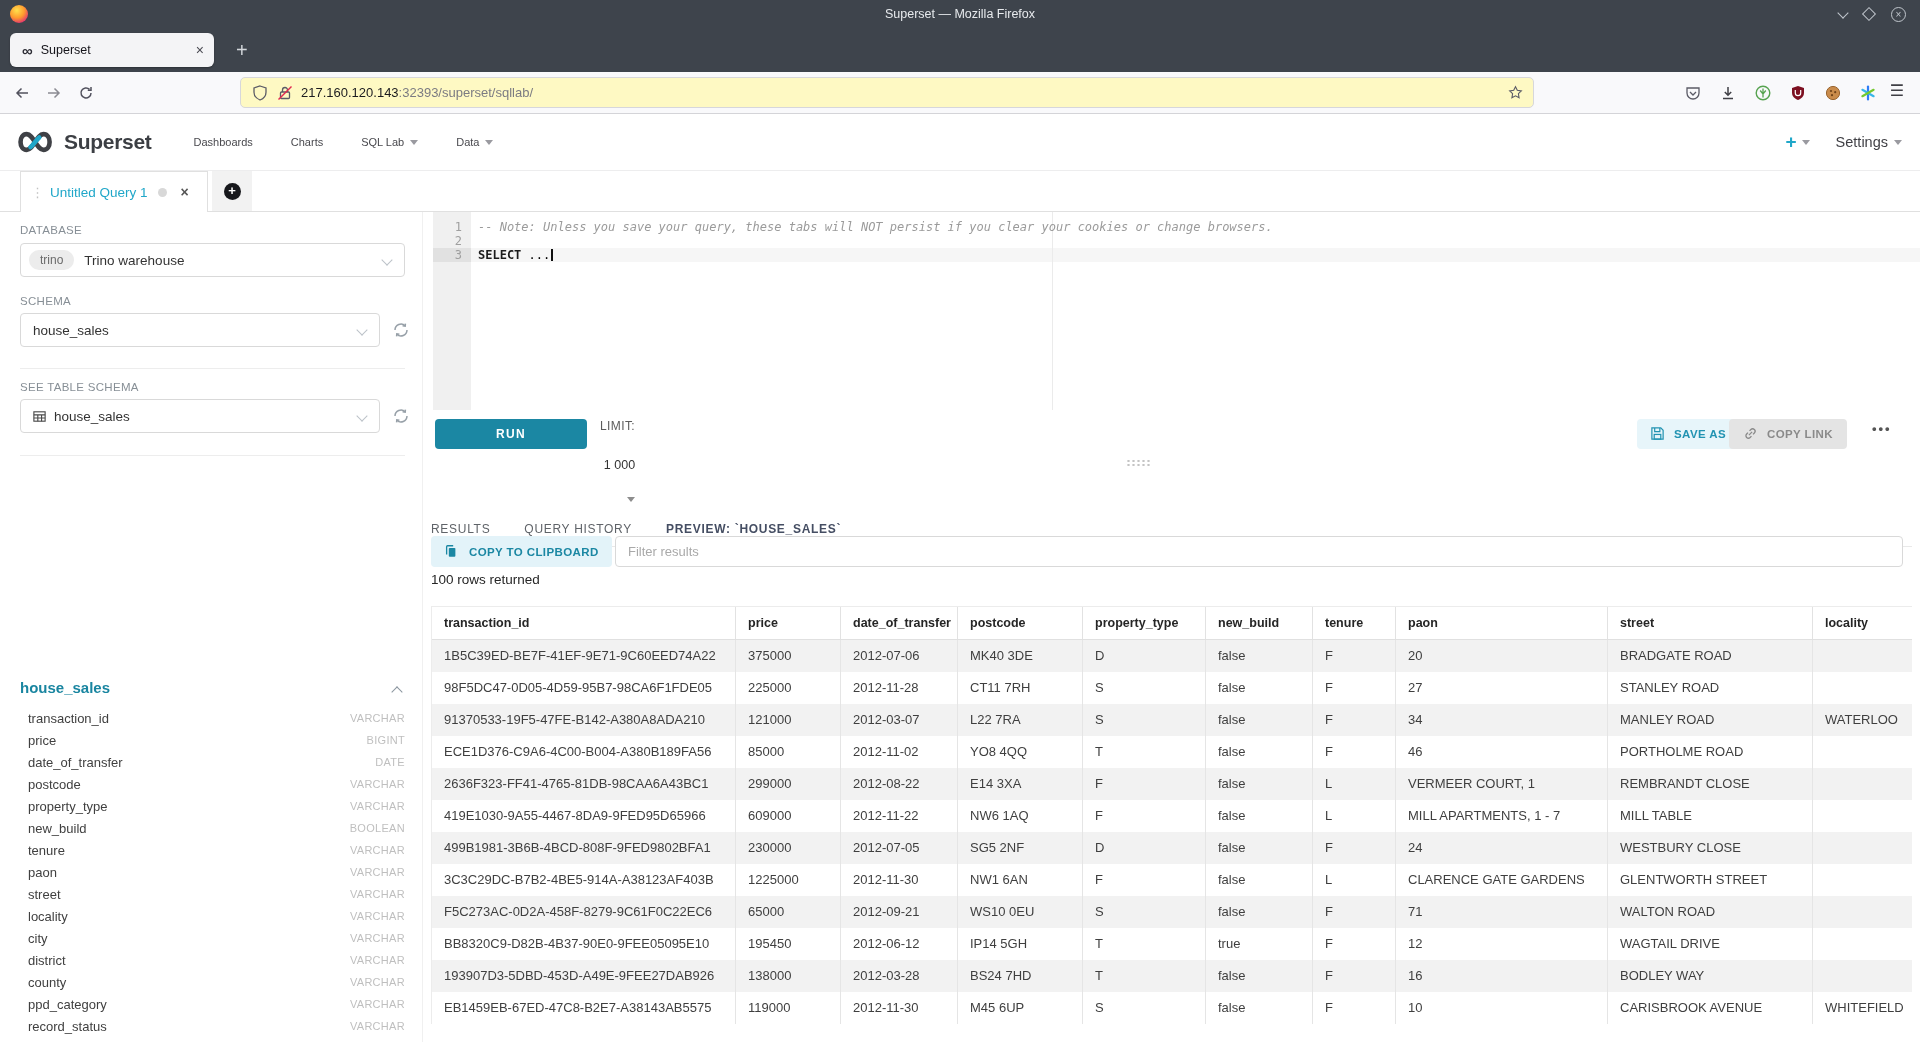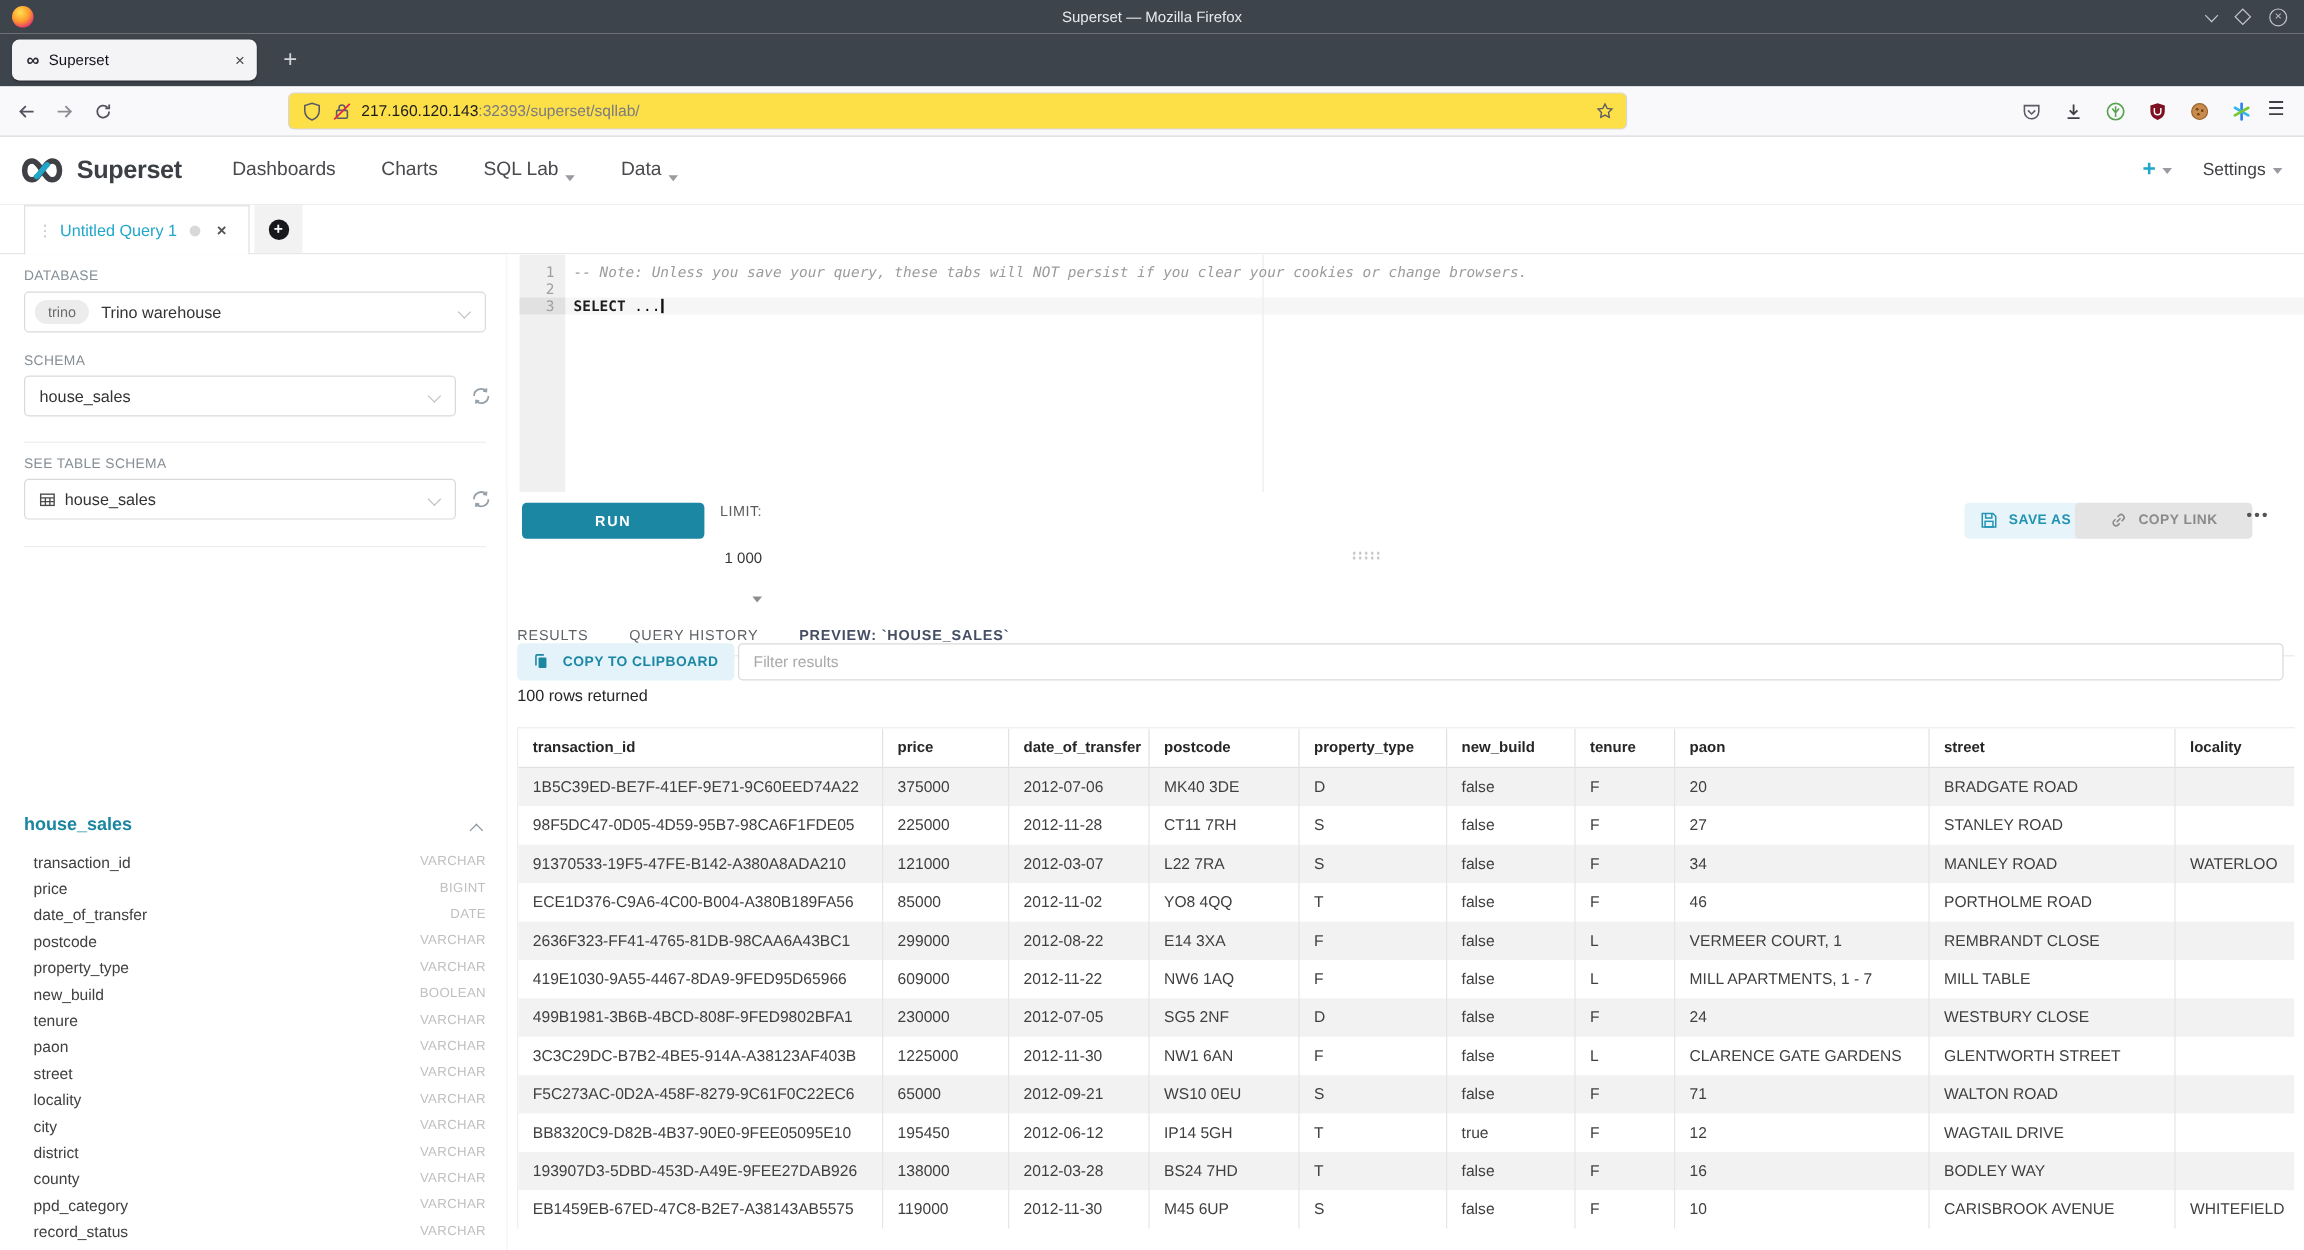--- a/index.html
+++ b/index.html
@@ -19,34 +19,34 @@
   .tabbar{position:absolute;left:0;top:28px;width:1920px;height:44px;background:#3e444c;}
   .btab{position:absolute;left:10px;top:5px;width:204px;height:34px;background:#f4f4f6;border-radius:6px;display:flex;align-items:center;box-shadow:0 1px 2px rgba(0,0,0,.3);}
   .btab .fav{font-size:15px;font-weight:bold;color:#2b2b33;margin:0 8px 0 12px;line-height:1;}
   .btab-title{font-size:12.5px;color:#15141a;flex:1;}
   .btab-close{color:#4a4a52;font-size:14px;margin-right:10px;cursor:default;}
   .newtab{position:absolute;left:236px;top:9px;color:#d3d7db;font-size:20px;font-weight:400;line-height:26px;}
 
   
   .navbar{position:absolute;left:0;top:72px;width:1920px;height:42px;background:#f9f9fb;border-bottom:1px solid #d4d4d8;box-sizing:border-box;}
   .nav-icons{position:absolute;left:14px;top:0;height:41px;display:flex;align-items:center;gap:16px;}
-  .urlbar{position:absolute;left:240px;top:5px;width:1116px;height:31px;background:#fde047;border:1px solid #d7d7db;border-radius:5px;box-sizing:border-box;display:flex;align-items:center;}
+  .urlbar{position:absolute;left:240px;top:5px;width:1294px;height:31px;background:#fef9c3;border:1px solid #d7d7db;border-radius:5px;box-sizing:border-box;display:flex;align-items:center;}
   .url-text{font-size:13px;color:#1b1b1f;margin-left:8px;white-space:nowrap;}
   .url-rest{color:#7b7b82;}
   .url-star{margin-left:auto;margin-right:10px;display:flex;}
   .ext-icons{position:absolute;right:44px;top:0;height:41px;display:flex;align-items:center;gap:19px;}
   .hamburger{position:absolute;right:16px;top:9px;font-size:16px;color:#3f3f45;letter-spacing:0;}
   .icon16{width:16px;height:16px;display:inline-block;}
 
   
   .appheader{position:absolute;left:0;top:114px;width:1920px;height:57px;background:#fff;border-bottom:1px solid #ededee;box-sizing:border-box;display:flex;align-items:center;}
   .brand{display:flex;align-items:center;margin-left:14px;}
   .brand-word{font-size:21px;font-weight:bold;color:#3c3f44;margin-left:6px;letter-spacing:-.3px;}
   .appnav{display:flex;align-items:center;gap:38px;margin-left:42px;}
-  .appnav-item{font-size:16px;color:#49494e;display:flex;align-items:flex-end;gap:6px;}
+  .appnav-item{font-size:11px;color:#49494e;display:flex;align-items:center;gap:6px;}
   .caret{width:0;height:0;border-left:4px solid transparent;border-right:4px solid transparent;border-top:5px solid #9a9aa0;display:inline-block;}
   .appheader-right{position:absolute;right:18px;display:flex;align-items:center;gap:26px;}
   .plus-new{font-size:19px;font-weight:bold;color:#20a7c9;display:flex;align-items:center;gap:5px;}
   .settings{font-size:14.5px;color:#3f3f44;display:flex;align-items:center;gap:6px;}
 
   
   .tabstrip{position:absolute;left:0;top:171px;width:1920px;height:41px;background:#fff;}
   .tabstrip-line{position:absolute;left:0;bottom:0;width:100%;height:1px;background:#e0e0e0;}
   .qtab{position:absolute;left:20px;top:0;width:188px;height:41px;background:#fff;border:1px solid #e0e0e0;border-bottom:none;box-sizing:border-box;display:flex;align-items:center;z-index:2;}
   .qtab-drag{color:#c2c2c2;font-size:13px;margin:0 7px 0 10px;letter-spacing:-1px;}
@@ -86,21 +86,21 @@
   .kw{font-weight:bold;color:#1c1c1c;}
   .cursor{display:inline-block;width:1.5px;height:12px;background:#111;vertical-align:-2px;margin-left:1px;}
 
   
   .run-btn{position:absolute;left:12px;top:207px;width:152px;height:30px;background:#1b87a3;border-radius:4px;color:#fff;font-size:12px;font-weight:bold;letter-spacing:1.4px;text-align:center;line-height:30px;}
   .limit-group{position:absolute;left:177px;top:207px;height:30px;display:flex;align-items:flex-end;gap:25px;flex-direction:column;}
   .limit-label{font-size:12px;color:#5c5c5c;letter-spacing:.4px;}
   .limit-value{font-size:12.5px;color:#333;}
   .limit-caret{width:0;height:0;border-left:4px solid transparent;border-right:4px solid transparent;border-top:5px solid #8d8d8d;margin-left:10px;}
   .saveas-btn{position:absolute;left:1214px;top:207px;height:30px;padding:0 13px;background:#e7f5fa;border-radius:4px;display:flex;align-items:center;gap:8px;font-size:11.5px;font-weight:bold;letter-spacing:.4px;color:#2293b2;}
-  .copylink-btn{position:absolute;left:1306px;top:207px;height:30px;padding:0 29px;background:#e4e4e4;border-radius:4px;display:flex;align-items:center;gap:8px;font-size:11.5px;font-weight:bold;letter-spacing:.4px;color:#8a8a8a;}
+  .copylink-btn{position:absolute;left:1306px;top:207px;height:30px;padding:0 14px;background:#e4e4e4;border-radius:4px;display:flex;align-items:center;gap:8px;font-size:11.5px;font-weight:bold;letter-spacing:.4px;color:#8a8a8a;}
   .more-dots{position:absolute;left:1449px;top:209px;font-size:13px;color:#555;letter-spacing:2px;font-weight:bold;}
 
   .drag-dots{position:absolute;left:703px;top:247px;width:26px;height:8px;background-image:radial-gradient(#c4c4c4 1.1px,transparent 1.3px);background-size:5px 4px;}
 
   
   .rtabs{position:absolute;left:8px;top:266px;width:1481px;height:33px;border-bottom:1px solid #e9e9e9;box-sizing:border-box;display:flex;gap:34px;margin-top:36px;}
   .rtab{font-size:12px;letter-spacing:.7px;color:#5f6368;line-height:31px;height:33px;box-sizing:border-box;}
   .rtab.active{color:#454e63;font-weight:bold;border-bottom:2px solid #454e63;}
 
   .copyclip-btn{position:absolute;left:8px;top:324px;height:31px;padding:0 13px;background:#e3f3f9;border-radius:4px;display:flex;align-items:center;gap:9px;font-size:11.5px;font-weight:bold;letter-spacing:.4px;color:#1b87a3;}

